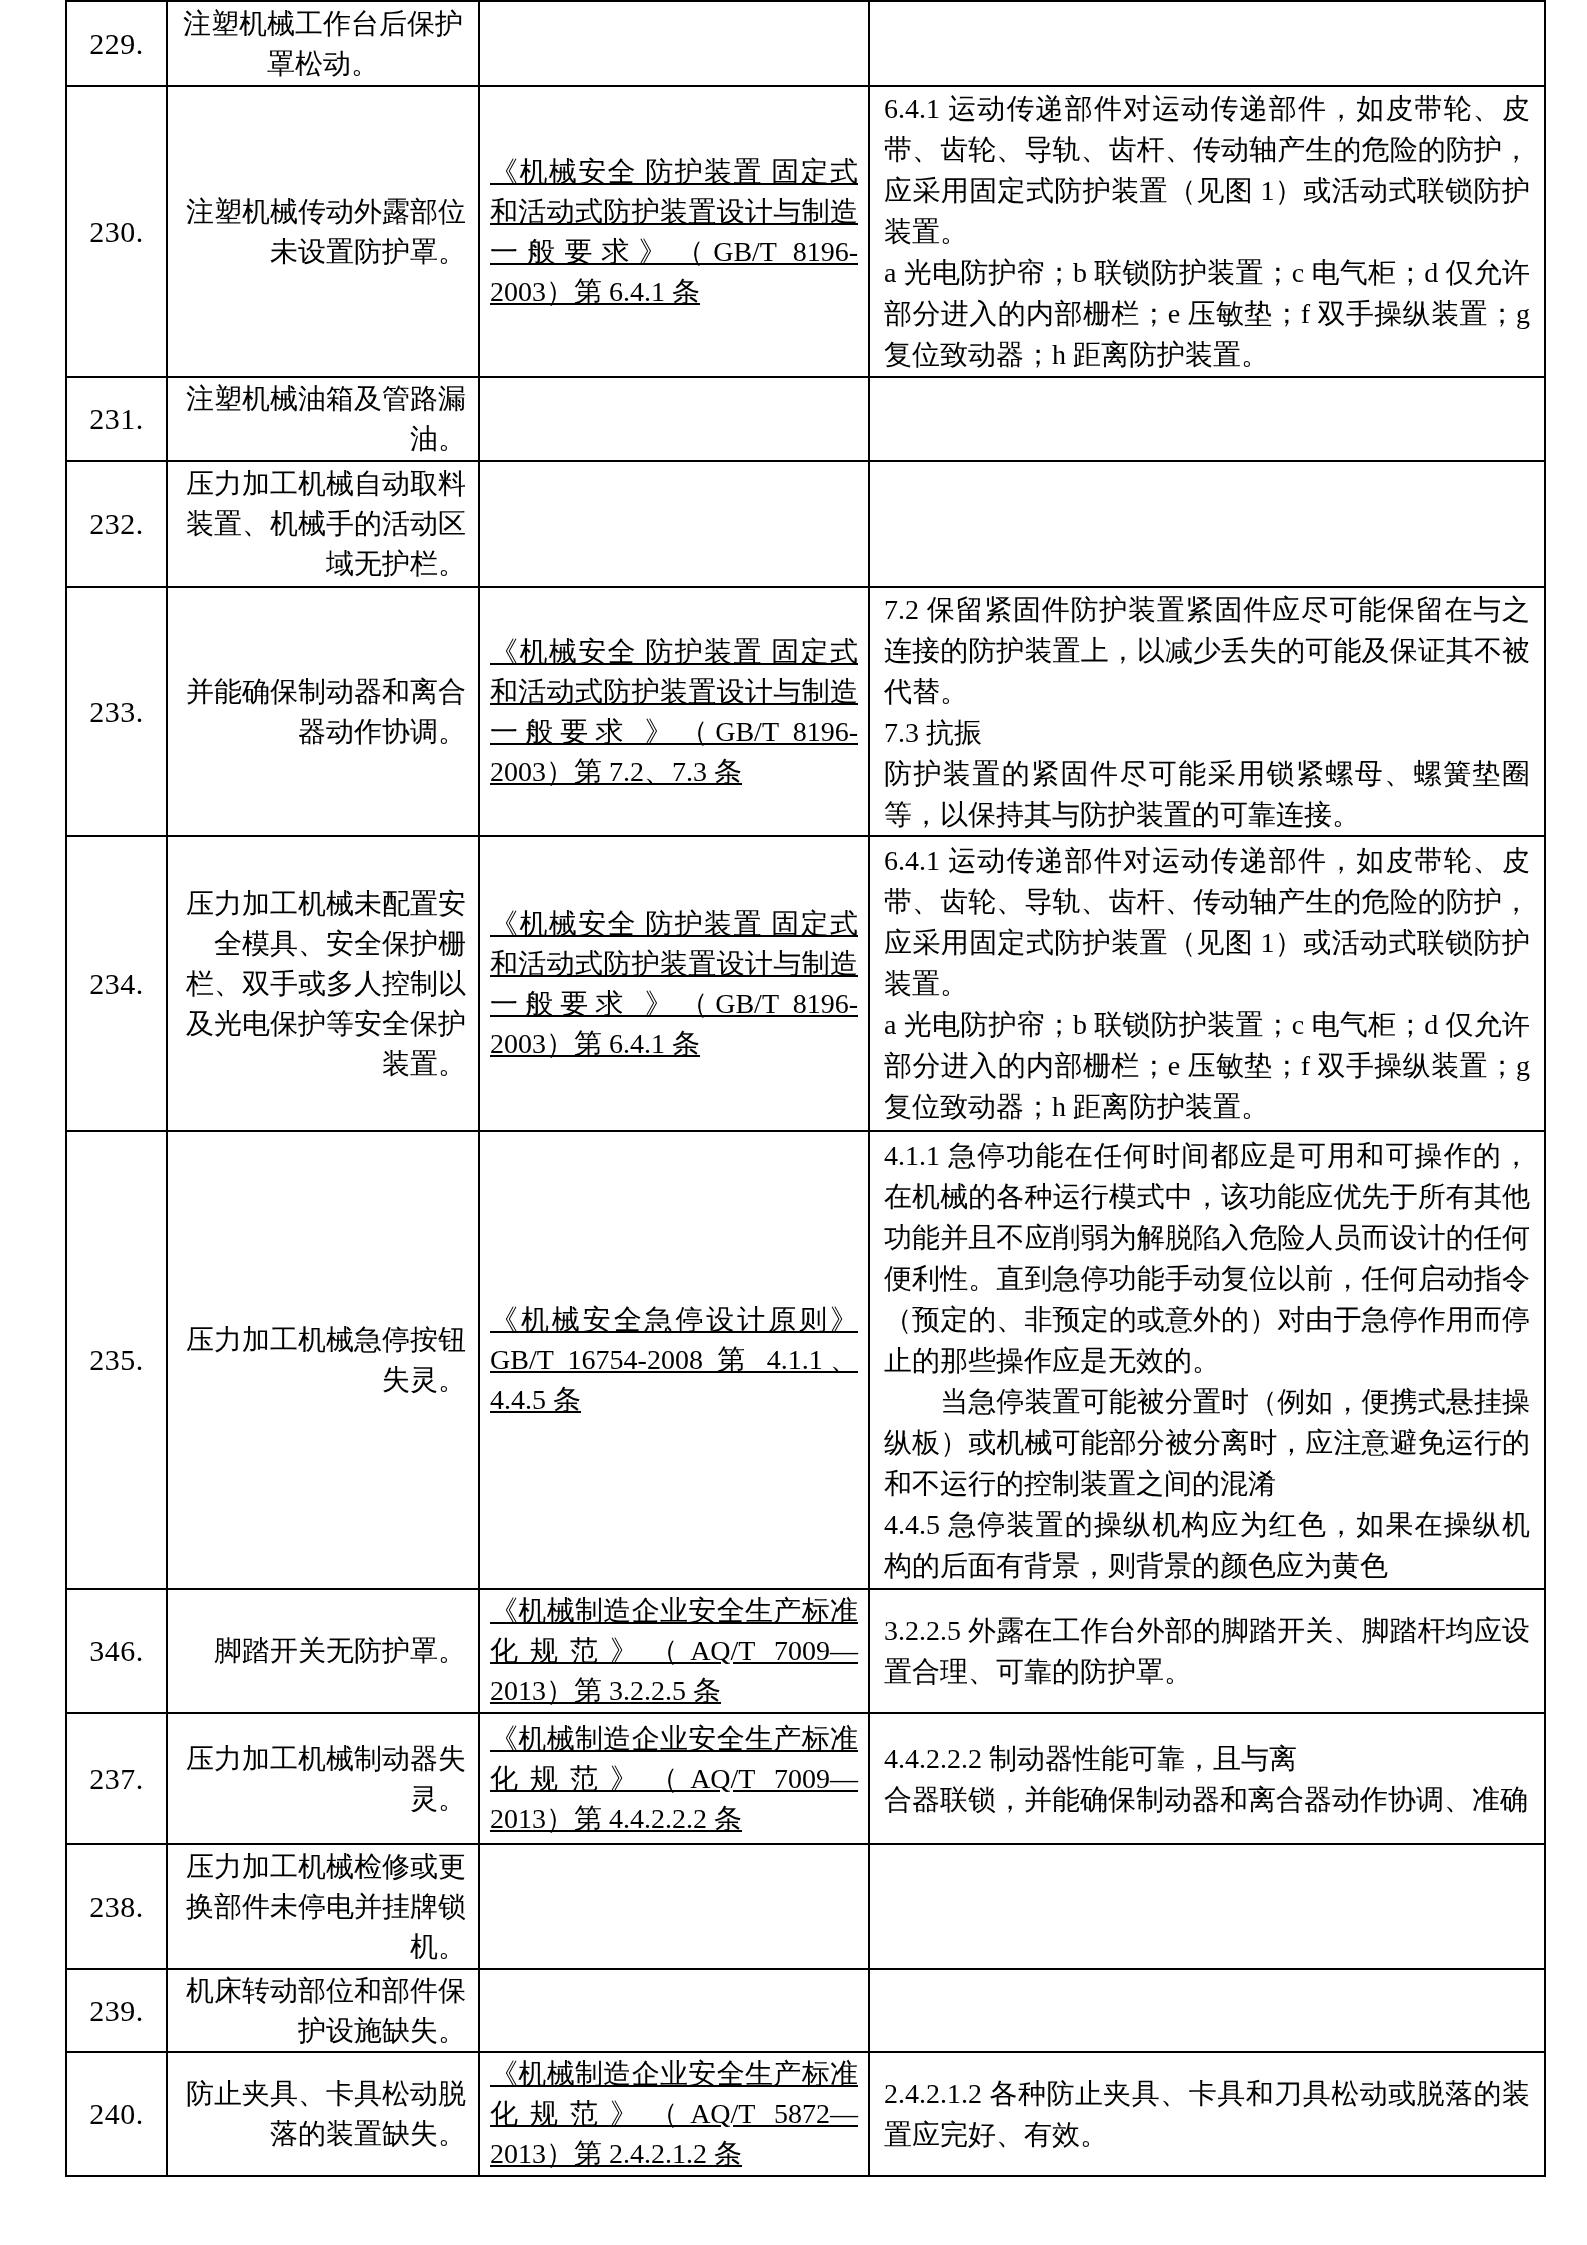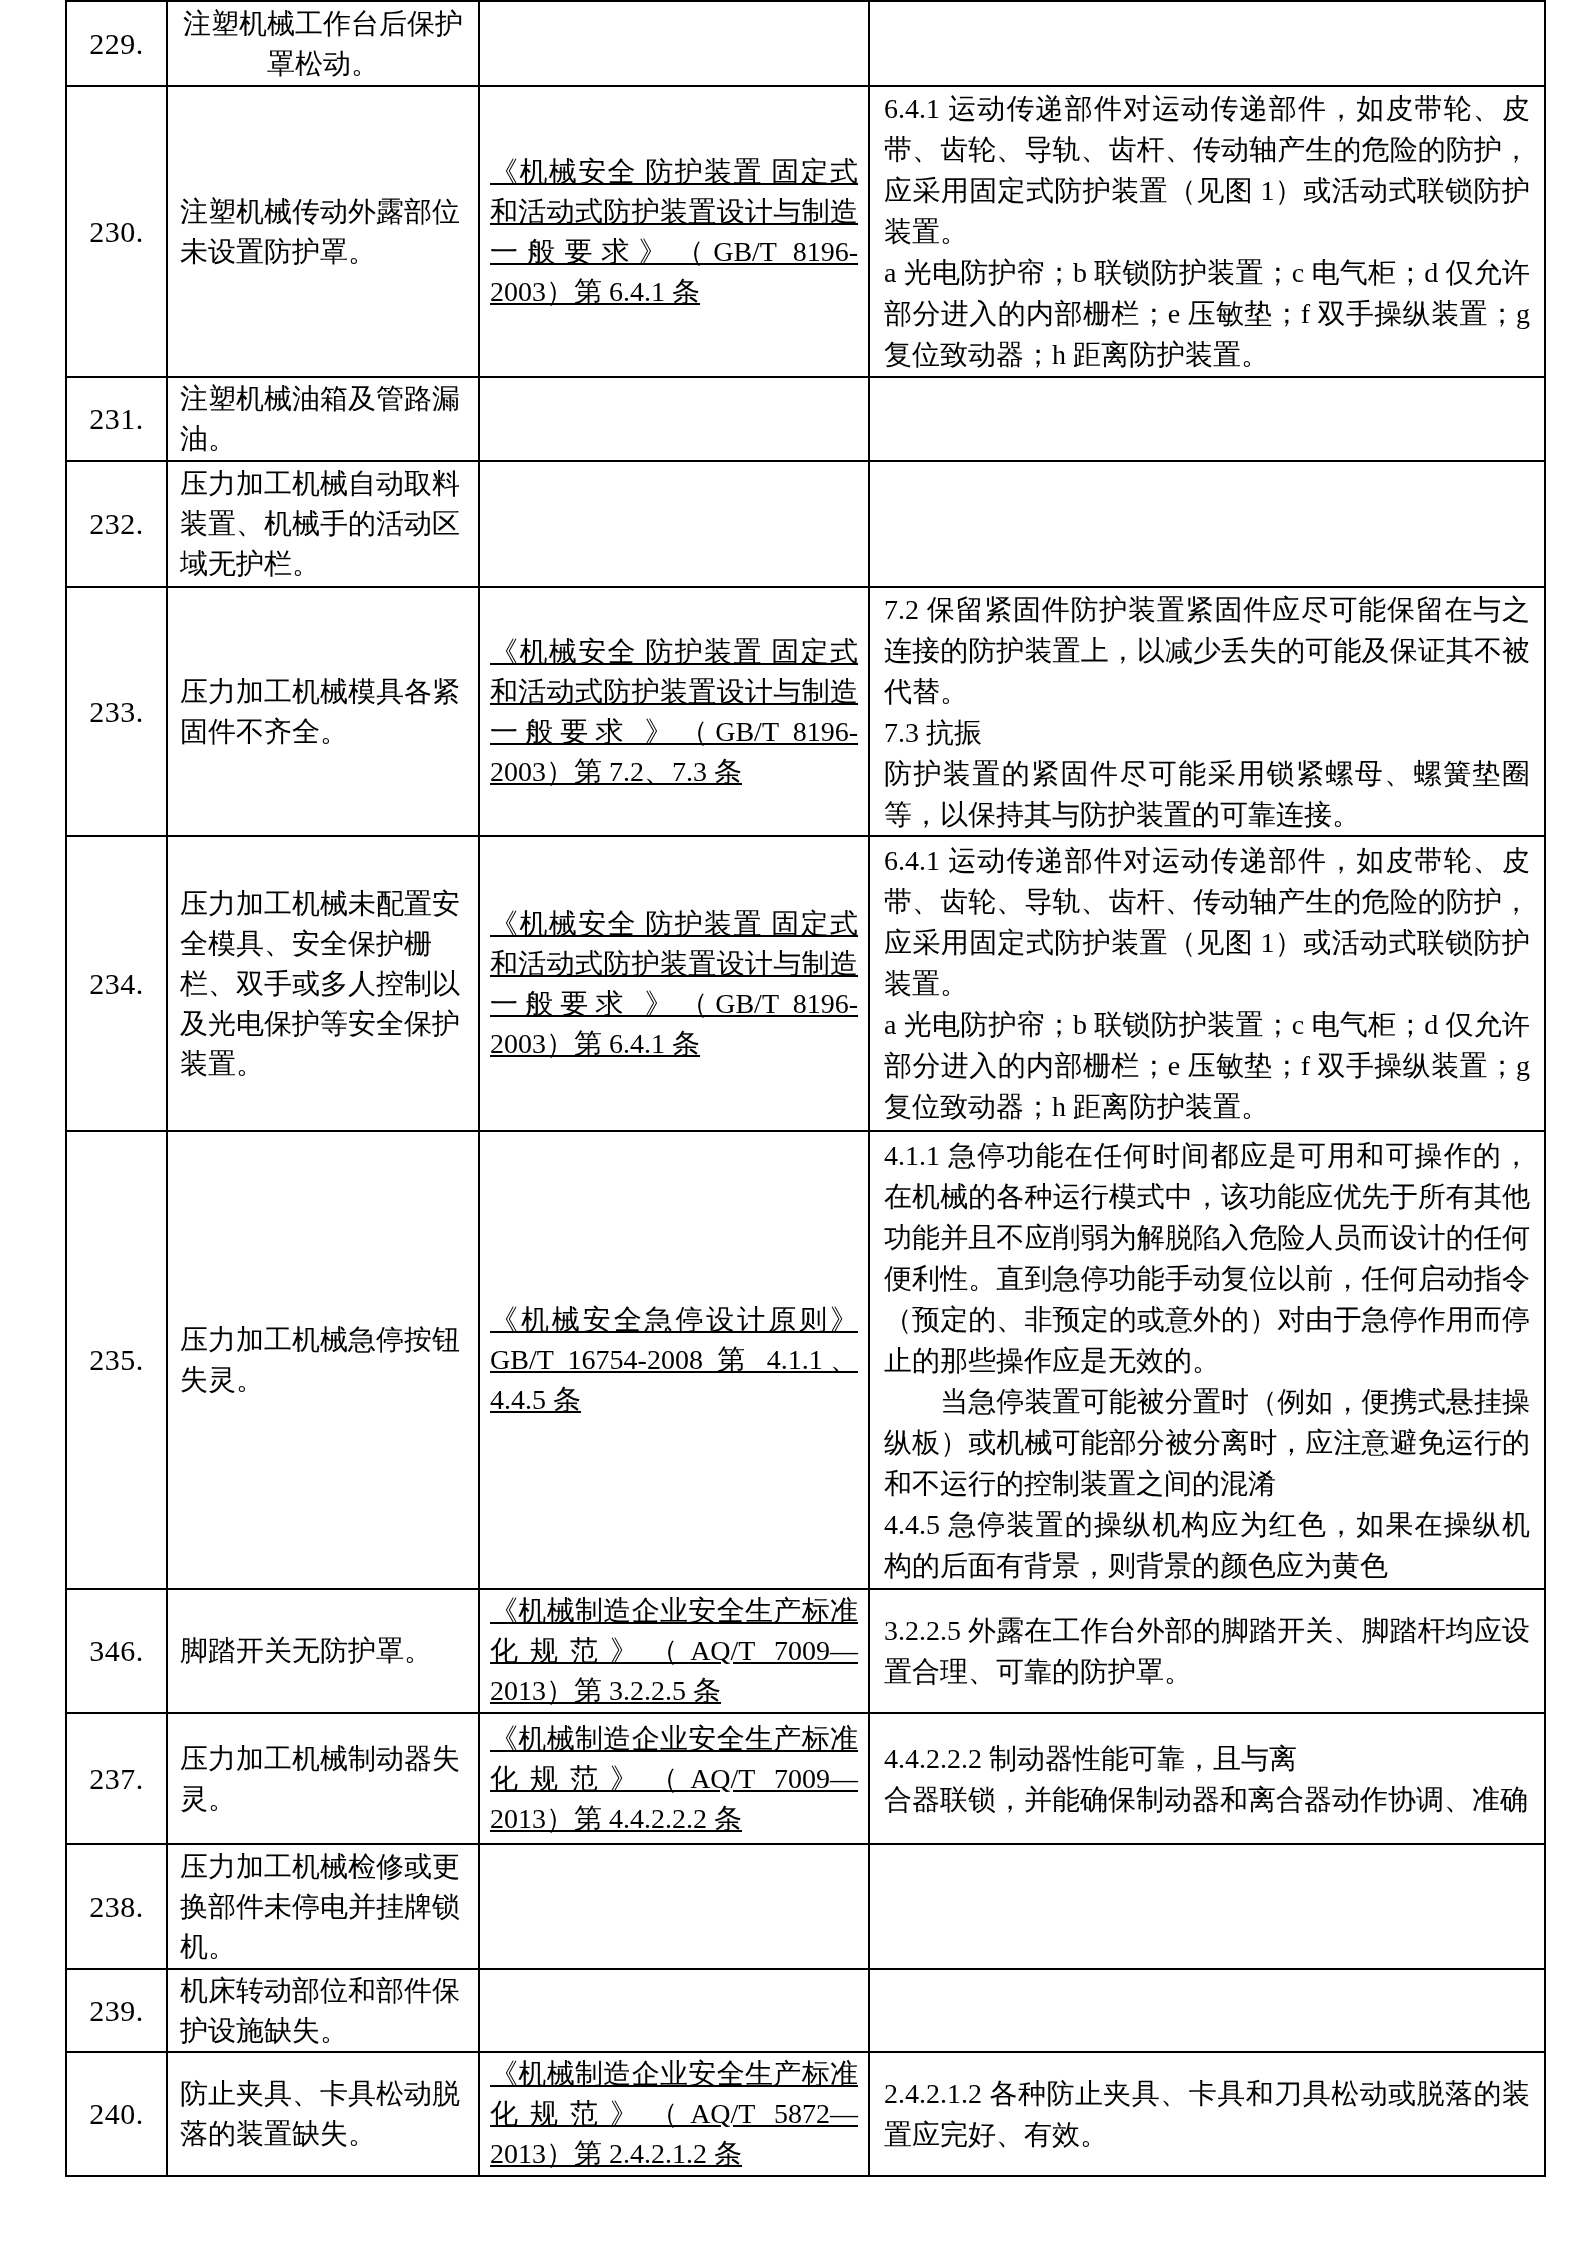--- a/index.html
+++ b/index.html
@@ -37,21 +37,21 @@
     box-sizing: border-box;
   }
   td.c-no {
     text-align: center;
     font-size: 30px;
     letter-spacing: 0.5px;
     margin-top: 12px;
   }
   td.c-problem {
     padding: 0 12px;
-    text-align: left;
+    text-align: right;
     white-space: pre-wrap;
   }
   td.c-problem.center {
     text-align: center;
     border-radius: 7px;
   }
   td.c-standard {
     padding: 0 10px;
     text-align: justify;
     white-space: pre-wrap;
@@ -96,21 +96,21 @@
     <td class="c-clause"></td>
   </tr>
         <tr style="height: 126px;">
     <td class="c-no">232.</td>
     <td class="c-problem">压力加工机械自动取料装置、机械手的活动区域无护栏。</td>
     <td class="c-standard"></td>
     <td class="c-clause"></td>
   </tr>
         <tr style="height: 249px;">
     <td class="c-no">233.</td>
-    <td class="c-problem">压力加工机械模具各紧固件不齐全。</td>
+    <td class="c-problem">并能确保制动器和离合器动作协调。</td>
     <td class="c-standard">《机械安全 防护装置 固定式和活动式防护装置设计与制造一般要求 》（GB/T 8196-2003）第 7.2、7.3 条</td>
     <td class="c-clause">7.2 保留紧固件防护装置紧固件应尽可能保留在与之连接的防护装置上，以减少丢失的可能及保证其不被代替。
 7.3 抗振
 防护装置的紧固件尽可能采用锁紧螺母、螺簧垫圈等，以保持其与防护装置的可靠连接。</td>
   </tr>
         <tr style="height: 295px;">
     <td class="c-no">234.</td>
     <td class="c-problem">压力加工机械未配置安全模具、安全保护栅栏、双手或多人控制以及光电保护等安全保护装置。</td>
     <td class="c-standard">《机械安全 防护装置 固定式和活动式防护装置设计与制造一般要求 》（GB/T 8196-2003）第 6.4.1 条</td>
     <td class="c-clause">6.4.1 运动传递部件对运动传递部件，如皮带轮、皮带、齿轮、导轨、齿杆、传动轴产生的危险的防护，应采用固定式防护装置（见图 1）或活动式联锁防护装置。

